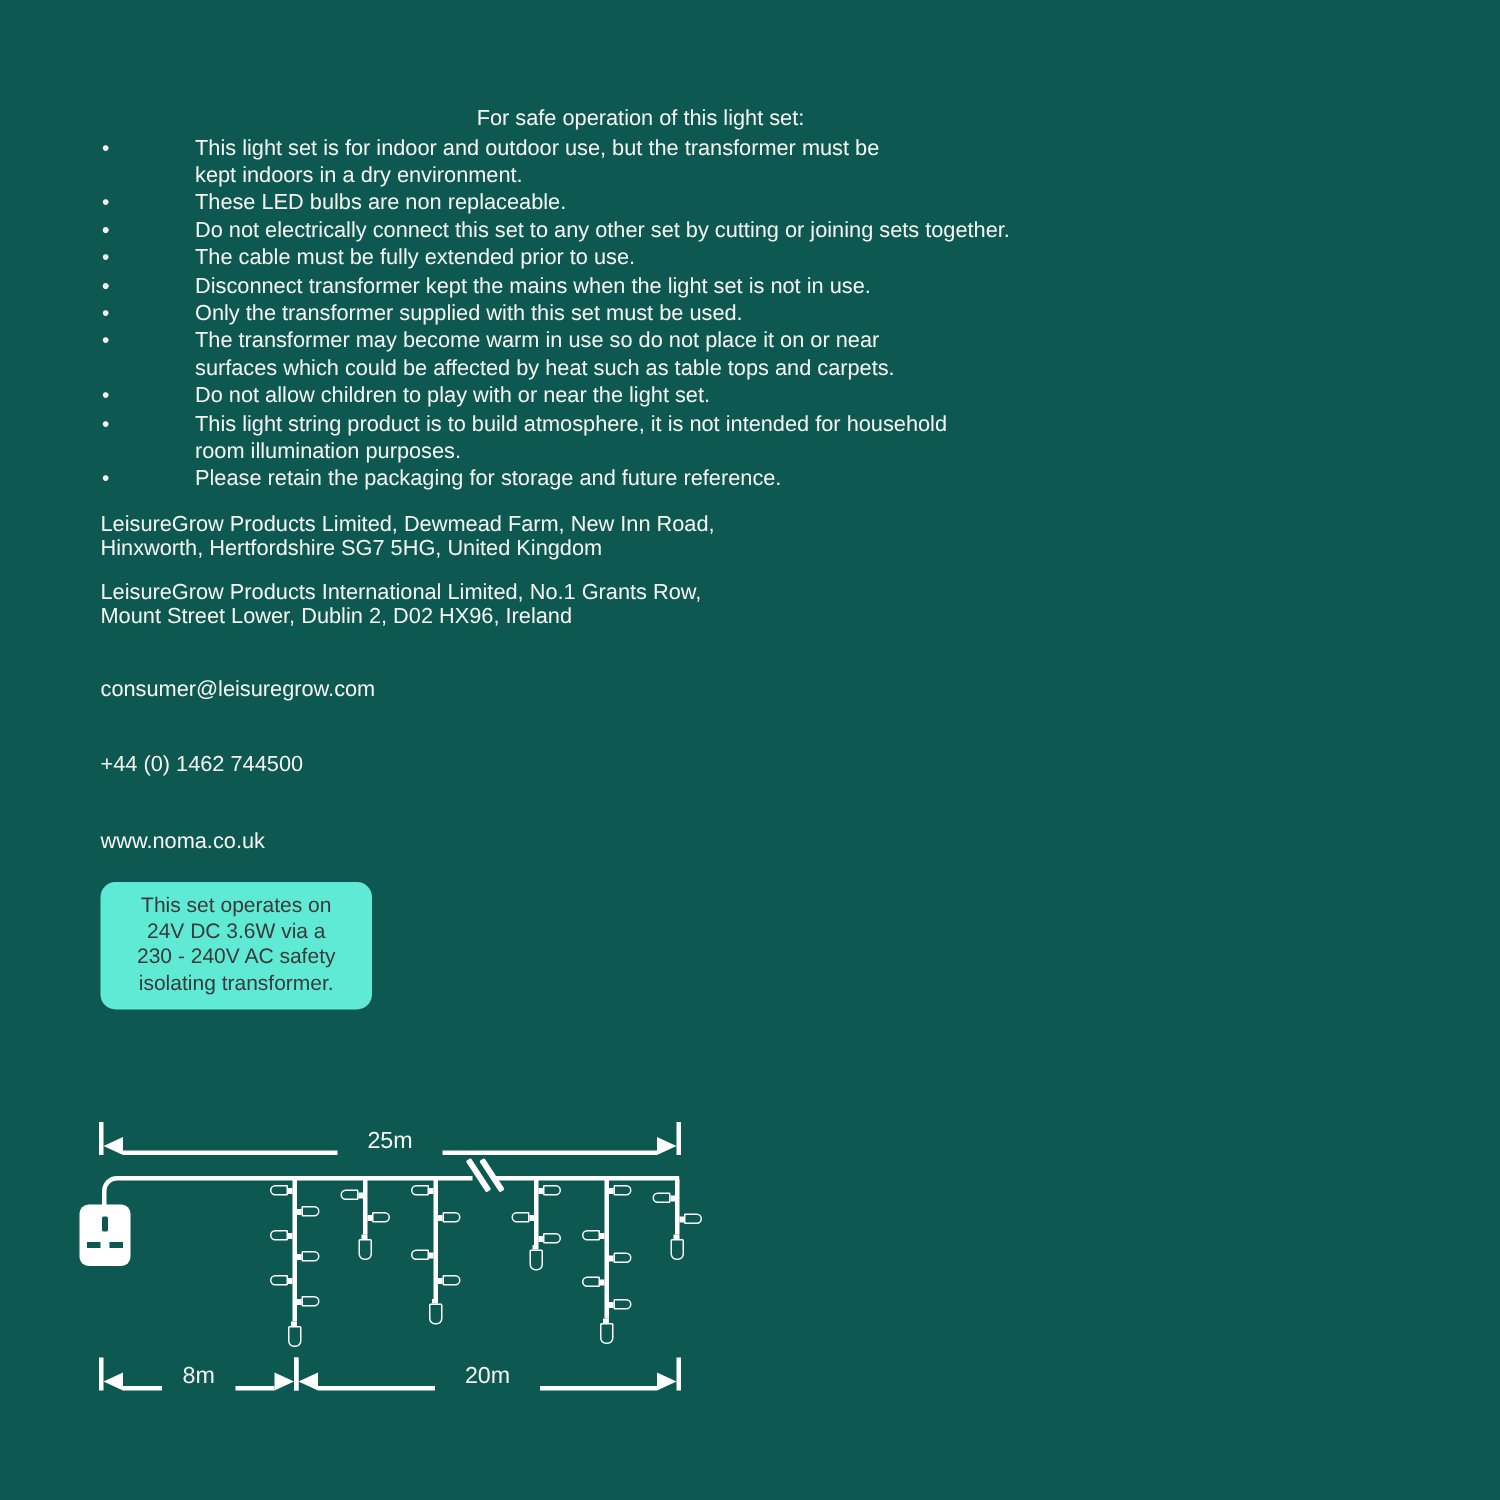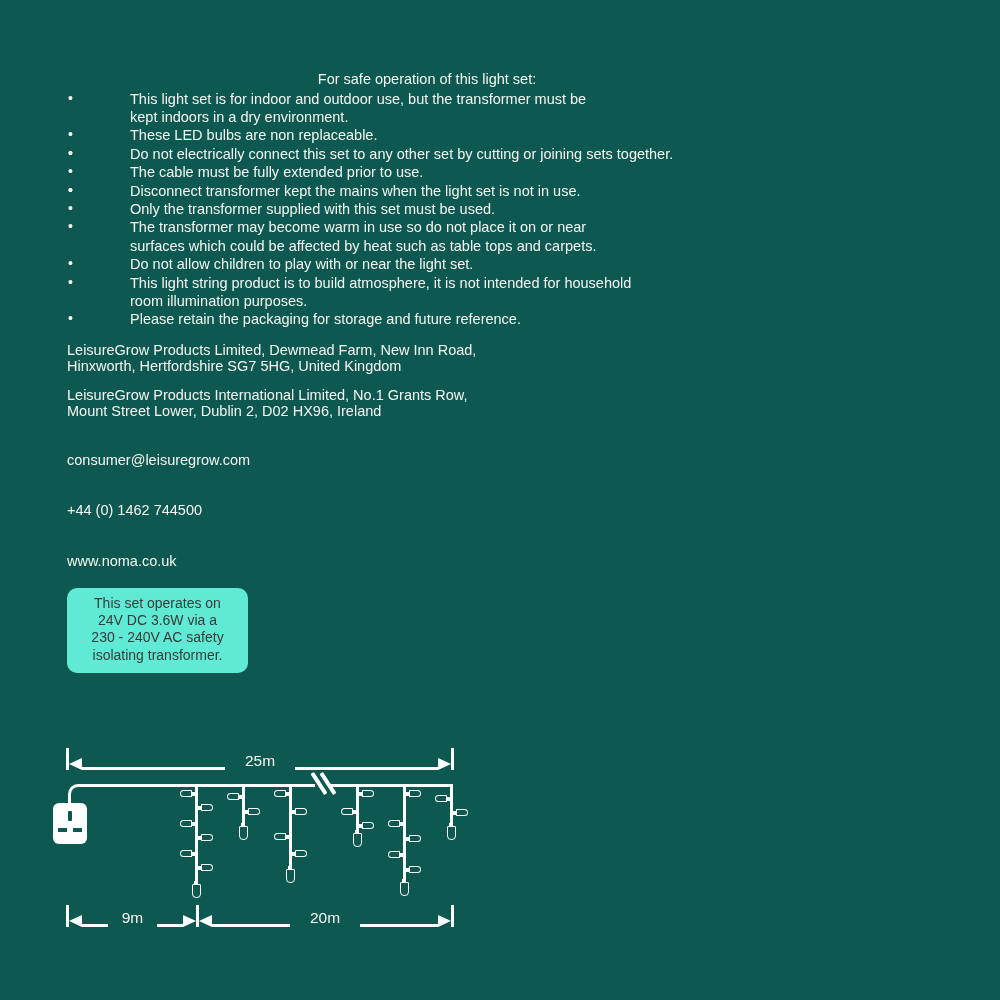--- a/index.html
+++ b/index.html
@@ -206,21 +206,21 @@
         <div class="bulb-cap-side" style="left:452.5px;top:810.5px;"></div>
         <div class="bulb-body-side tip-right" style="left:455.5px;top:809px;"></div>
         <div class="bulb-cap-end" style="left:449px;top:823px;"></div>
         <div class="bulb-body-end" style="left:446.5px;top:826px;"></div>
       </div>
 
     <div class="dim" style="left:66px;top:905px;width:133px;">
       <div class="tick"></div>
       <div class="arrow-l"></div>
       <div class="seg"></div>
-      <div class="lbl" style="margin:0 14px;">9m</div>
+      <div class="lbl" style="margin:0 14px;">8m</div>
       <div class="seg"></div>
       <div class="arrow-r"></div>
       <div class="tick"></div>
     </div>
 
     <div class="dim" style="left:196px;top:905px;width:258px;">
       <div class="tick"></div>
       <div class="arrow-l"></div>
       <div class="seg"></div>
       <div class="lbl">20m</div>

